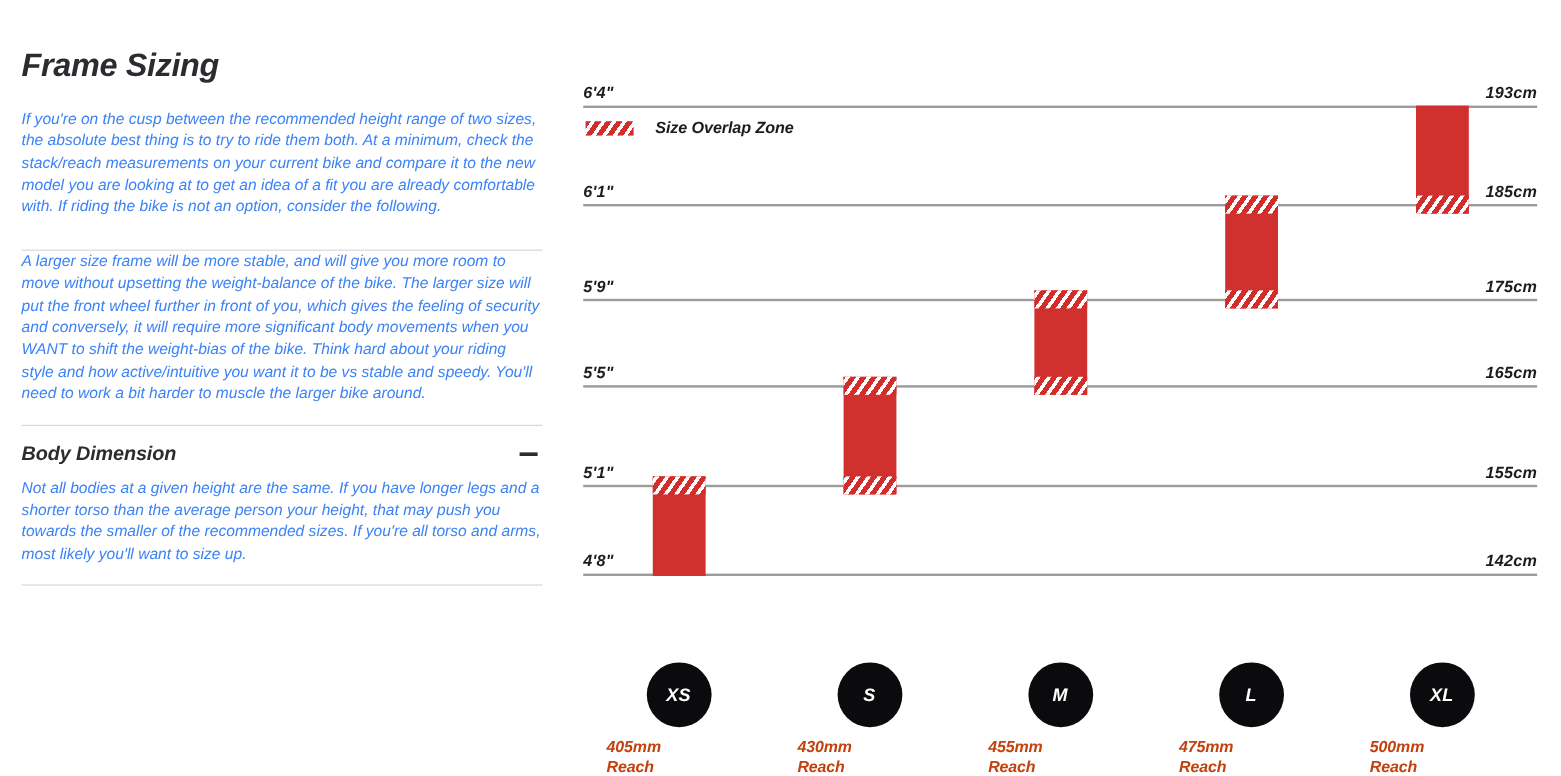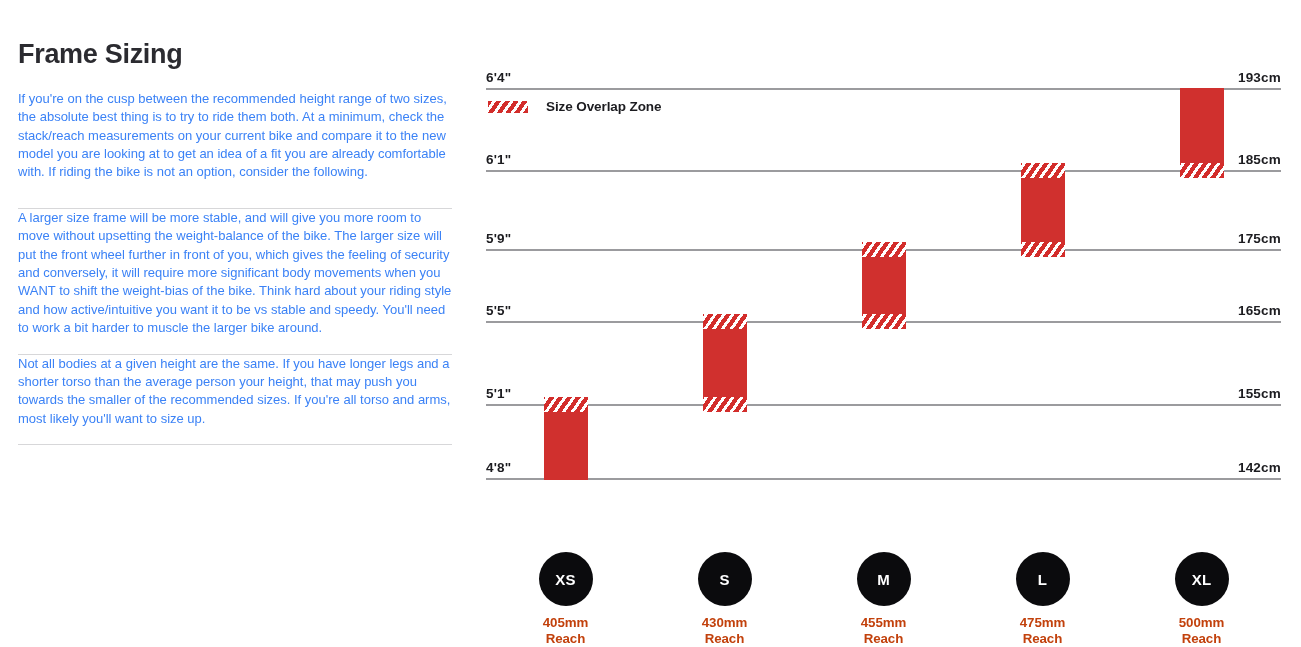--- a/index.html
+++ b/index.html
@@ -4,21 +4,21 @@
 <style>
   * { box-sizing: border-box; }
   html, body { margin:0; padding:0; }
   body {
     width:1301px; height:647px;
     background:#ffffff;
     font-family:"Liberation Sans", sans-serif;
     color:#3d3d43;
     overflow:hidden;
   }
-  .page { position:relative; width:1301px; height:572px; }
+  .page { position:relative; width:1301px; height:572px;font-style:italic; }
 
   
   .left-col {
     position:absolute; left:18px; top:40px; width:434px;
   }
   .page-title {
     font-size:27px; font-weight:bold; color:#2b2b30;
     letter-spacing:-0.3px; margin:0 0 20px 0; line-height:1.1;
   }
   .body-text {
@@ -84,21 +84,21 @@
         -55deg,
         #d32d2b 0px, #d32d2b 4.2px,
         #ffffff 4.2px, #ffffff 7.2px
       );
   }
   .bar-overlap.top { top:0; }
   .bar-overlap.bottom { bottom:0; }
 
   
   .sizes { position:absolute; left:0; top:432px; width:795px; height:110px; }
-  .size-item { position:absolute; text-align:center; width:120px; }
+  .size-item { position:absolute; width:120px; }
   .size-circle {
     width:54px; height:54px; border-radius:50%;
     background:#0b0b0d; color:#ffffff;
     display:flex; align-items:center; justify-content:center;
     font-size:15px; font-weight:bold; letter-spacing:0.2px;
     margin:0 auto;
   }
   .size-reach {
     margin-top:9px; font-size:13.3px; font-weight:bold;
     color:#c2410c; line-height:15.5px; letter-spacing:-0.1px;
@@ -115,20 +115,24 @@
 
     <div class="accordion">
       <div class="acc-divider"></div>
       <div class="acc-body">
         <p class="body-text">A larger size frame will be more stable, and will give you more room to move without upsetting the weight-balance of the bike. The larger size will put the front wheel further in front of you, which gives the feeling of security and conversely, it will require more significant body movements when you WANT to shift the weight-bias of the bike. Think hard about your riding style and how active/intuitive you want it to be vs stable and speedy. You'll need to work a bit harder to muscle the larger bike around.</p>
       </div>
     </div>
 
     <div class="accordion" style="margin-top:0">
       <div class="acc-divider"></div>
+      <div class="acc-head">
+        <span class="acc-title">Body Dimension</span>
+        <span class="minus-icon"></span>
+      </div>
       <div class="acc-body">
         <p class="body-text">Not all bodies at a given height are the same. If you have longer legs and a shorter torso than the average person your height, that may push you towards the smaller of the recommended sizes. If you're all torso and arms, most likely you'll want to size up.</p>
       </div>
       <div class="acc-divider"></div>
     </div>
   </div>
 
   <div class="chart">
     <div class="plot" id="plot">
 

